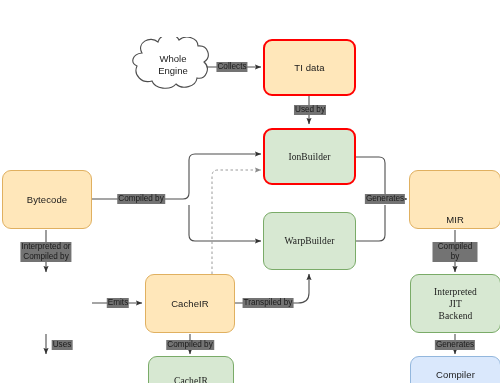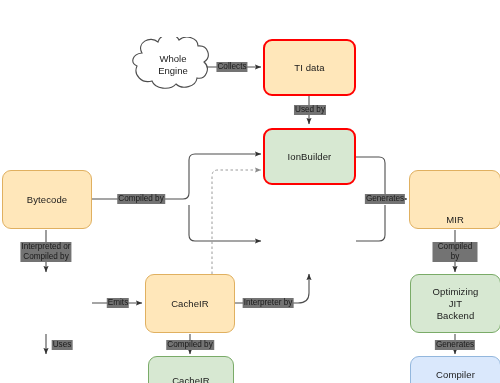--- a/index.html
+++ b/index.html
@@ -39,20 +39,21 @@
     letter-spacing: 0.1px;
     padding: 2px 20px;
   }
   .node.yellow {
     background: #ffe7ba;
     border: 1.2px solid #e0b060;
   }
   .node.green {
     background: #d7e8d2;
     border: 1.6px solid #7aab68;
+    font-family: Liberation Serif, serif;
   }
   .node.blue {
     background: #dae8fc;
     border: 1.2px solid #93b7dd;
   }
   .node.hot {
     border: 2.6px solid #ff0000;
   }
   .node-label {
     white-space: pre-line;
@@ -158,36 +159,39 @@
   </div>
 
   <div class="node yellow hot" style="left:263px; top:2px; width:93px; height:57px;">
     <span class="node-label">TI data</span>
   </div>
 
   <div class="node green hot" style="left:263px; top:91px; width:93px; height:57px;">
     <span class="node-label">IonBuilder</span>
   </div>
 
+  <div class="node green" style="left:263px; top:175px; width:93px; height:58px;">
+    <span class="node-label">WarpBuilder</span>
+  </div>
 
   <div class="node yellow" style="left:2px; top:133px; width:90px; height:59px;">
     <span class="node-label">Bytecode</span>
   </div>
 
   <div class="node yellow" style="left:409px; top:133px; width:92px; height:59px;align-items:flex-end;">
     <span class="node-label">MIR</span>
   </div>
 
 
   <div class="node yellow" style="left:145px; top:237px; width:90px; height:59px;">
     <span class="node-label">CacheIR</span>
   </div>
 
   <div class="node green" style="left:410px; top:237px; width:91px; height:59px;">
-    <span class="node-label">Optimizing JIT
+    <span class="node-label">Interpreted JIT
 Backend</span>
   </div>
 
 
   <div class="node green" style="left:148px; top:319px; width:86px; height:62px;">
     <span class="node-label">CacheIR
 Compiler</span>
   </div>
 
   <div class="node blue" style="left:410px; top:319px; width:91px; height:62px;">
@@ -201,21 +205,21 @@
 
   <div class="edge-label" style="left:141px; top:162px;">Compiled by</div>
 
   <div class="edge-label" style="left:385px; top:162px;">Generates</div>
 
   <div class="edge-label" style="left:46px; top:215px;">Interpreted or
 Compiled by</div>
 
   <div class="edge-label" style="left:118px; top:266px;">Emits</div>
 
-  <div class="edge-label" style="left:268px; top:266px;">Interpreter by</div>
+  <div class="edge-label" style="left:268px; top:266px;">Transpiled by</div>
 
   <div class="edge-label" style="left:62px; top:308px;">Uses</div>
 
   <div class="edge-label" style="left:190px; top:308px;">Compiled by</div>
 
   <div class="edge-label" style="left:121px; top:351px;">Generates</div>
 
   <div class="edge-label" style="left:455px; top:215px;">Compiled by</div>
 
   <div class="edge-label" style="left:455px; top:308px;">Generates</div>

